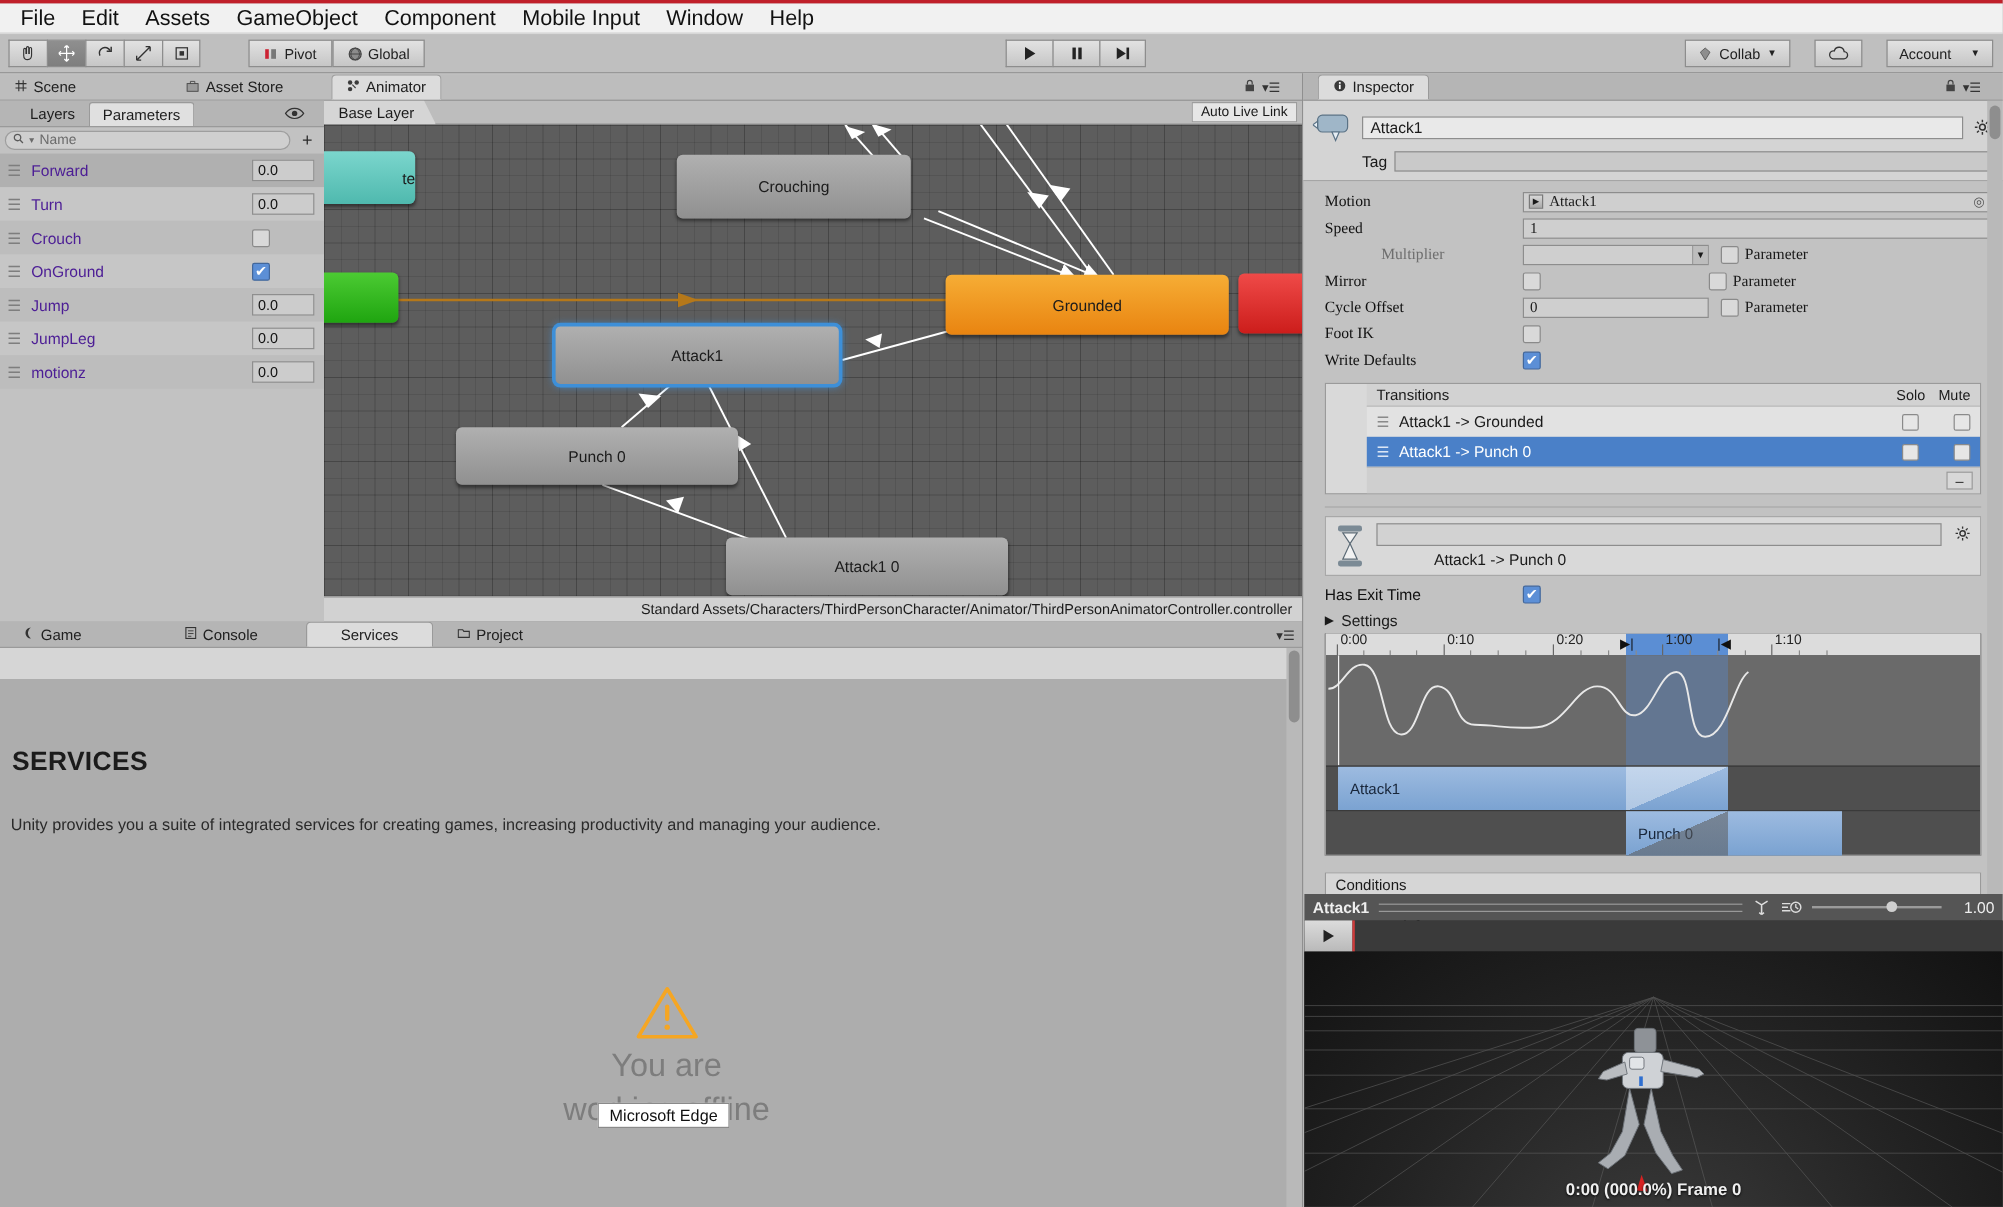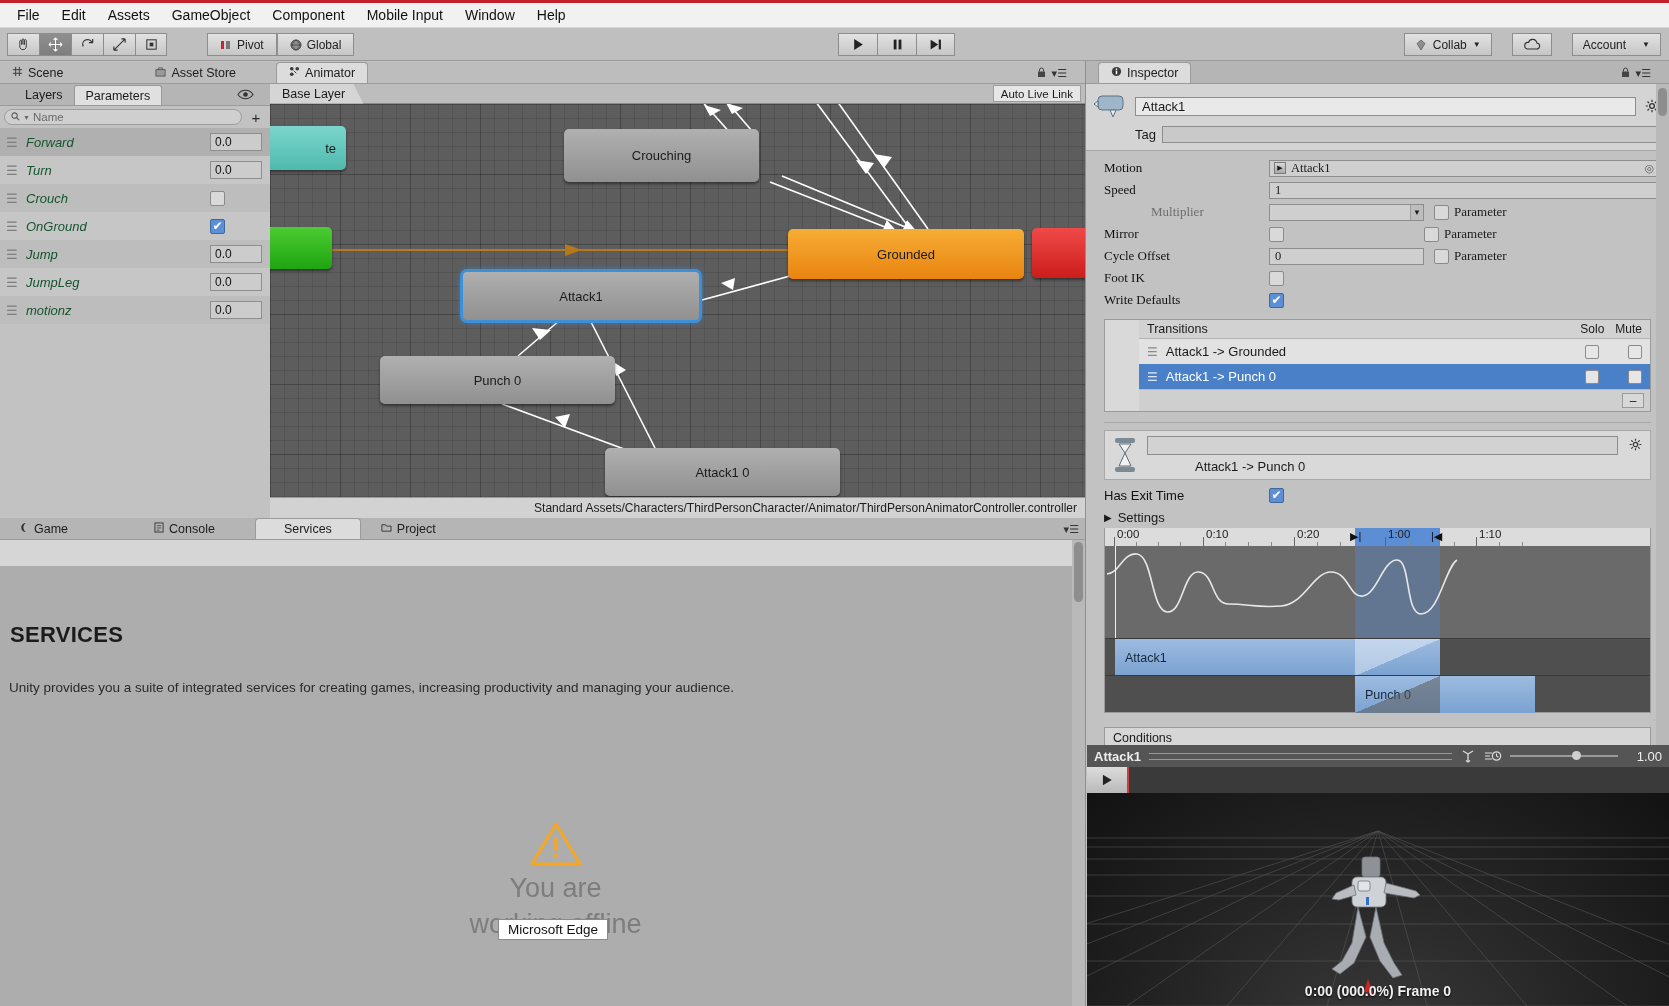--- a/index.html
+++ b/index.html
@@ -15,21 +15,21 @@
 
   
   .red-strip { position:absolute; left:0; top:0; width:1669px; height:3px; background:#c0202a; }
 
   
   .menubar {
     position:absolute; left:0; top:3px; width:1669px; height:25px;
     background:#f1f1f1; display:flex; align-items:center; padding-left:6px;
     border-bottom:1px solid #d4d4d4;
   }
-  .menubar .mi { padding:2px 11px; font-size:14px; color:#111; white-space:nowrap; }
+  .menubar .mi { padding:2px 11px; font-size:18px; color:#111; white-space:nowrap; }
 
   
   .toolbar {
     position:absolute; left:0; top:29px; width:1669px; height:32px;
     background:#bfbfbf; border-bottom:1px solid #989898;
     display:flex; align-items:center;
   }
   .tbtn {
     height:23px; min-width:32px; background:linear-gradient(#e2e2e2,#c6c6c6);
     border:1px solid #8d8d8d; display:flex; align-items:center; justify-content:center;
@@ -71,21 +71,21 @@
   .searchfield {
     flex:1; height:16px; border-radius:8px; background:#cfcfcf; border:1px solid #9e9e9e;
     display:flex; align-items:center; padding:0 6px; font-size:11.5px; color:#6a6a6a; gap:3px;
   }
   .plusbtn { width:20px; text-align:center; font-size:15px; color:#2a2a2a; }
   .paramRow { height:28px; display:flex; align-items:center; padding:0 8px 0 6px; gap:6px; }
   .paramRow.odd { background:#bdbdbd; }
   .paramRow.even { background:#c6c6c6; }
   .paramRow.first { background:#b0b0b0; }
   .grip { width:14px; color:#7e7e7e; font-size:13px; line-height:9px; }
-  .pname { flex:1; font-size:13px; color:#14532d;font-style:italic; }
+  .pname { flex:1; font-size:13px; color:#4c1d95; }
   .pval {
     width:52px; height:18px; background:#ccc; border:1px solid #8e8e8e;
     font-size:12px; display:flex; align-items:center; padding-left:4px; color:#111;
   }
   .cbox { width:15px; height:15px; background:#d9d9d9; border:1px solid #8a8a8a; border-radius:2px;
           display:flex; align-items:center; justify-content:center; }
   .cbox.on { background:#5c8fd6; border-color:#42679b; }
   .cbox.on::after { content:"✔"; color:#fff; font-size:12px; line-height:12px; }
   .cboxwrap { width:52px; display:flex; }
 
@@ -503,21 +503,21 @@
         <line x1="248" y1="252" x2="290" y2="216" stroke="#fff" stroke-width="1.6"></line>
         <polygon points="270,236 262,224 281,226" fill="#fff"></polygon>
 
         <line x1="232" y1="300" x2="400" y2="362" stroke="#fff" stroke-width="1.6"></line>
         <polygon points="295,324 285,313 300,310" fill="#fff"></polygon>
 
         <line x1="385" y1="344" x2="320" y2="216" stroke="#fff" stroke-width="1.6"></line>
         <polygon points="346,272 342,257 356,266" fill="#fff"></polygon>
       </svg>
 
-      <div class="node teal" style="left:-32px; top:22px; width:108px; height:44px; justify-content:flex-end; padding-right:10px;">
+      <div class="node teal" style="left:-32px; top:22px; width:108px; height:44px; justify-content:flex-end; padding-right:0;">
         <span>te</span>
       </div>
       <div class="node green" style="left:-36px; top:123px; width:98px; height:42px;">
         <span></span>
       </div>
       <div class="node grey" style="left:294px; top:25px; width:195px; height:53px;">
         <span>Crouching</span>
       </div>
       <div class="node orange" style="left:518px; top:125px; width:236px; height:50px;">
         <span>Grounded</span>

